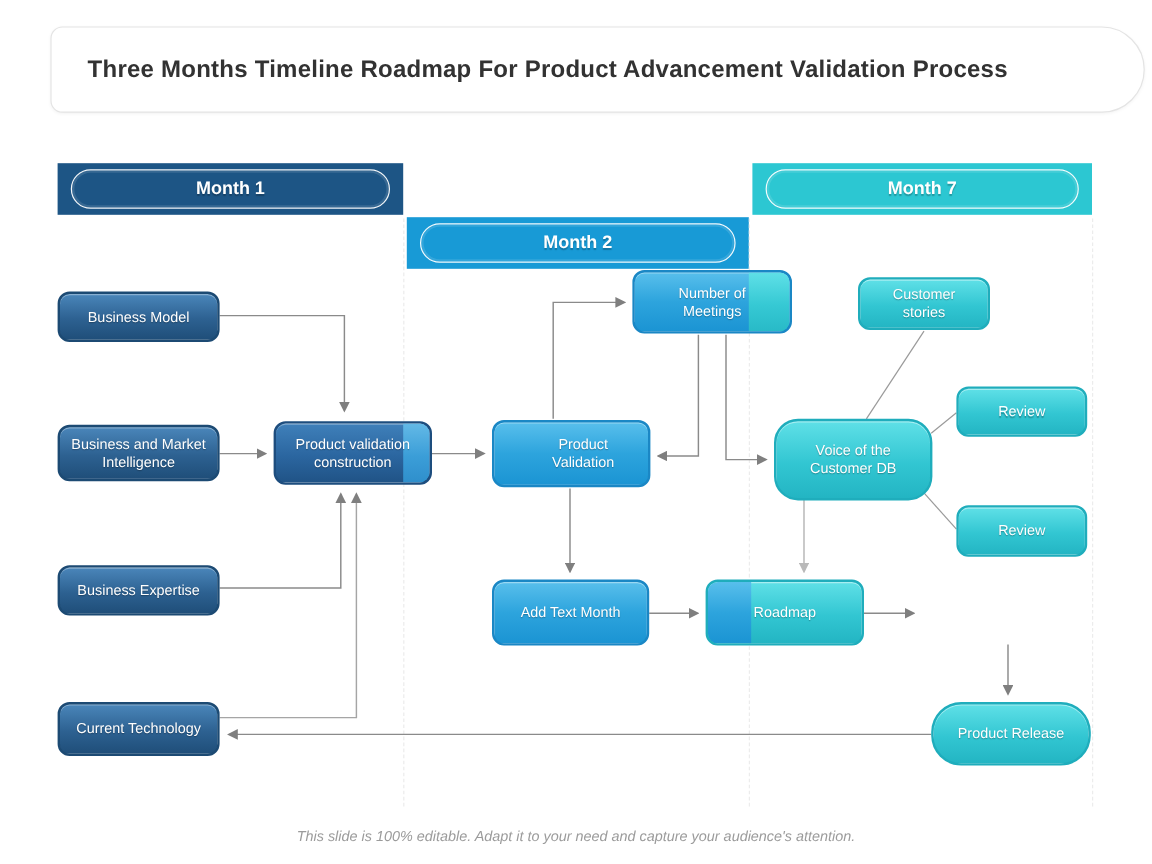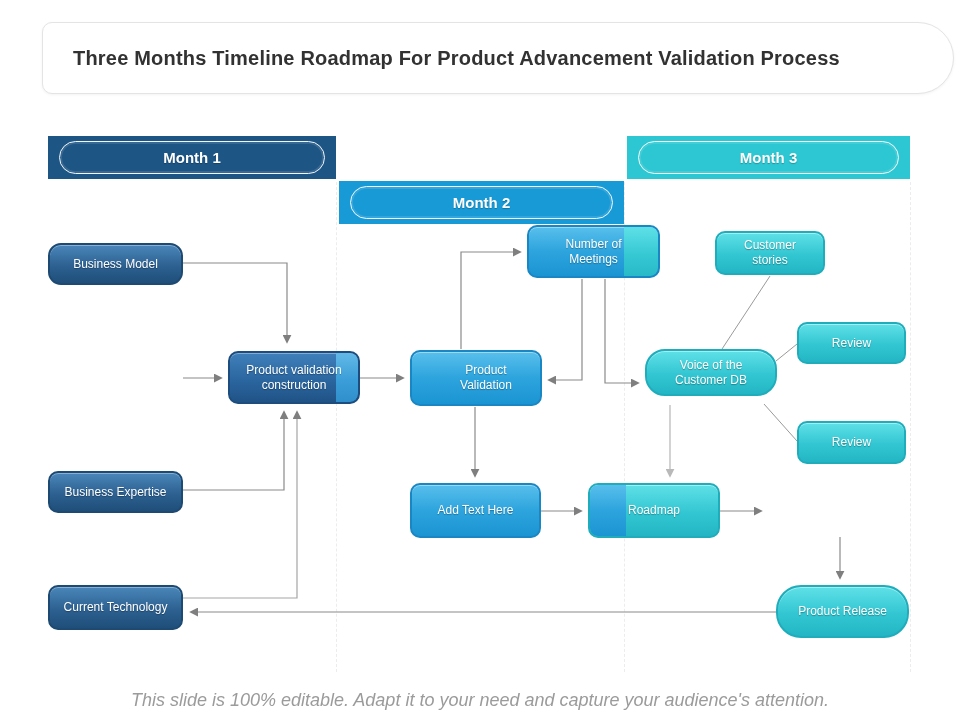--- a/index.html
+++ b/index.html
@@ -63,21 +63,21 @@
   .split-roadmap::before{
     content:"";position:absolute;top:0;bottom:0;left:0;width:28%;z-index:1;
     background:linear-gradient(180deg,#58bfec 0%,#2da4dd 50%,#1b94d3 100%);
     border-radius:8px 0 0 8px;
   }
   
   #connector-layer{position:absolute;left:0;top:0;pointer-events:none;}
   
   .footer-caption{
     position:absolute;left:0;right:0;top:690px;text-align:center;
-    font-size:18px;font-style:italic;color:#9b9b9b;
+    font-size:12px;font-style:italic;color:#9b9b9b;
   }
 </style>
 </head>
 <body>
 
 <div id="canvas">
 
   <div class="title-box">
     <span class="title-text">Three Months Timeline Roadmap For Product Advancement Validation Process</span>
   </div>
@@ -87,21 +87,21 @@
       <span>Month 1</span>
     </div>
   </div>
   <div class="band" style="left:339px;width:285px;background:#189AD6;margin-top:45px;">
     <div class="pill">
       <span>Month 2</span>
     </div>
   </div>
   <div class="band" style="left:627px;width:283px;background:#2CC7D2;">
     <div class="pill">
-      <span>Month 3</span>
+      <span>Month 7</span>
     </div>
   </div>
 
   <div class="vsep" style="left:336px;"></div>
   <div class="vsep" style="left:624px;"></div>
   <div class="vsep" style="left:910px;"></div>
 
   <svg id="connector-layer" width="960" height="720" viewBox="0 0 960 720">
     <defs>
       <marker id="arr" viewBox="0 0 10 10" refX="8" refY="5" markerWidth="7.5" markerHeight="7.5" orient="auto-start-reverse">
@@ -127,52 +127,55 @@
       <path d="M720,511 L761,511" marker-end="url(#arr)"></path>
       <path d="M840,537 L840,578" marker-end="url(#arr)"></path>
     </g>
     <g fill="none" stroke="#9a9a9a" stroke-width="1">
       <path d="M770,276 L722,349"></path>
       <path d="M776,361 L797,344"></path>
       <path d="M764,404 L797,441"></path>
     </g>
   </svg>
 
-  <div class="box navy" style="left:48px;top:243px;width:135px;height:42px;border-radius:13px;">
+  <div class="box navy" style="left:48px;top:243px;width:135px;height:42px;">
     <span class="lbl">Business Model</span>
+  </div>
+  <div class="box navy" style="left:48px;top:354px;width:135px;height:47px;">
+    <span class="lbl">Business and Market Intelligence</span>
   </div>
   <div class="box navy" style="left:48px;top:471px;width:135px;height:42px;">
     <span class="lbl">Business Expertise</span>
   </div>
   <div class="box navy" style="left:48px;top:585px;width:135px;height:45px;">
     <span class="lbl">Current Technology</span>
   </div>
 
   <div class="box steel split-pvc" style="left:228px;top:351px;width:132px;height:53px;">
     <span class="lbl" style="max-width:110px;">Product validation construction</span>
   </div>
 
   <div class="box blue" style="left:410px;top:350px;width:132px;height:56px;padding-left:28px;">
     <span class="lbl">Product Validation</span>
   </div>
   <div class="box blue split-nom" style="left:527px;top:225px;width:133px;height:53px;">
     <span class="lbl" style="max-width:80px;">Number of Meetings</span>
   </div>
   <div class="box blue" style="left:410px;top:483px;width:131px;height:55px;">
-    <span class="lbl">Add Text Here</span>
+    <span class="lbl">Add Text Month</span>
   </div>
 
   <div class="box teal split-roadmap" style="left:588px;top:483px;width:132px;height:55px;text-align:right;">
     <span class="lbl">Roadmap</span>
   </div>
 
   <div class="box teal" style="left:715px;top:231px;width:110px;height:44px;">
     <span class="lbl" style="max-width:70px;">Customer stories</span>
   </div>
-  <div class="box teal" style="left:645px;top:349px;width:132px;height:47px;border-radius:20px;">
+  <div class="box teal" style="left:645px;top:349px;width:132px;height:68px;border-radius:20px;">
     <span class="lbl" style="max-width:90px;">Voice of the Customer DB</span>
   </div>
   <div class="box teal" style="left:797px;top:322px;width:109px;height:42px;">
     <span class="lbl">Review</span>
   </div>
   <div class="box teal" style="left:797px;top:421px;width:109px;height:43px;">
     <span class="lbl">Review</span>
   </div>
   <div class="box teal" style="left:776px;top:585px;width:133px;height:53px;border-radius:25px;">
     <span class="lbl">Product Release</span>

